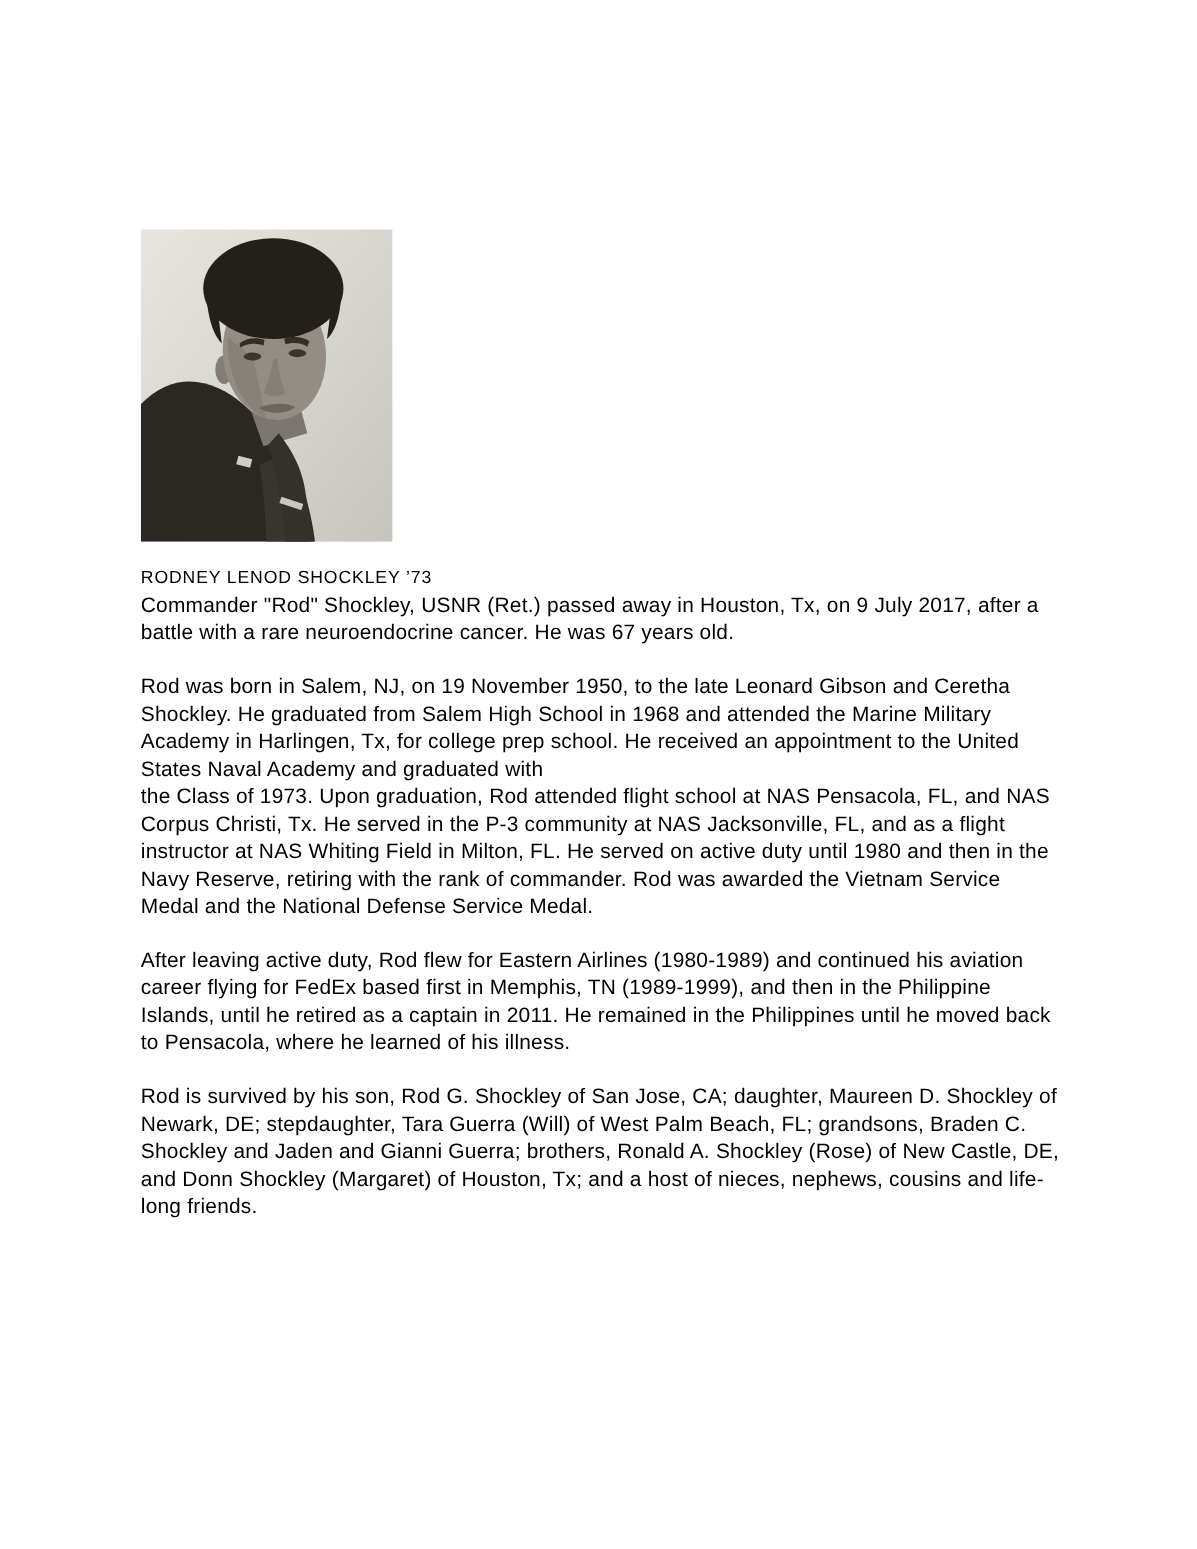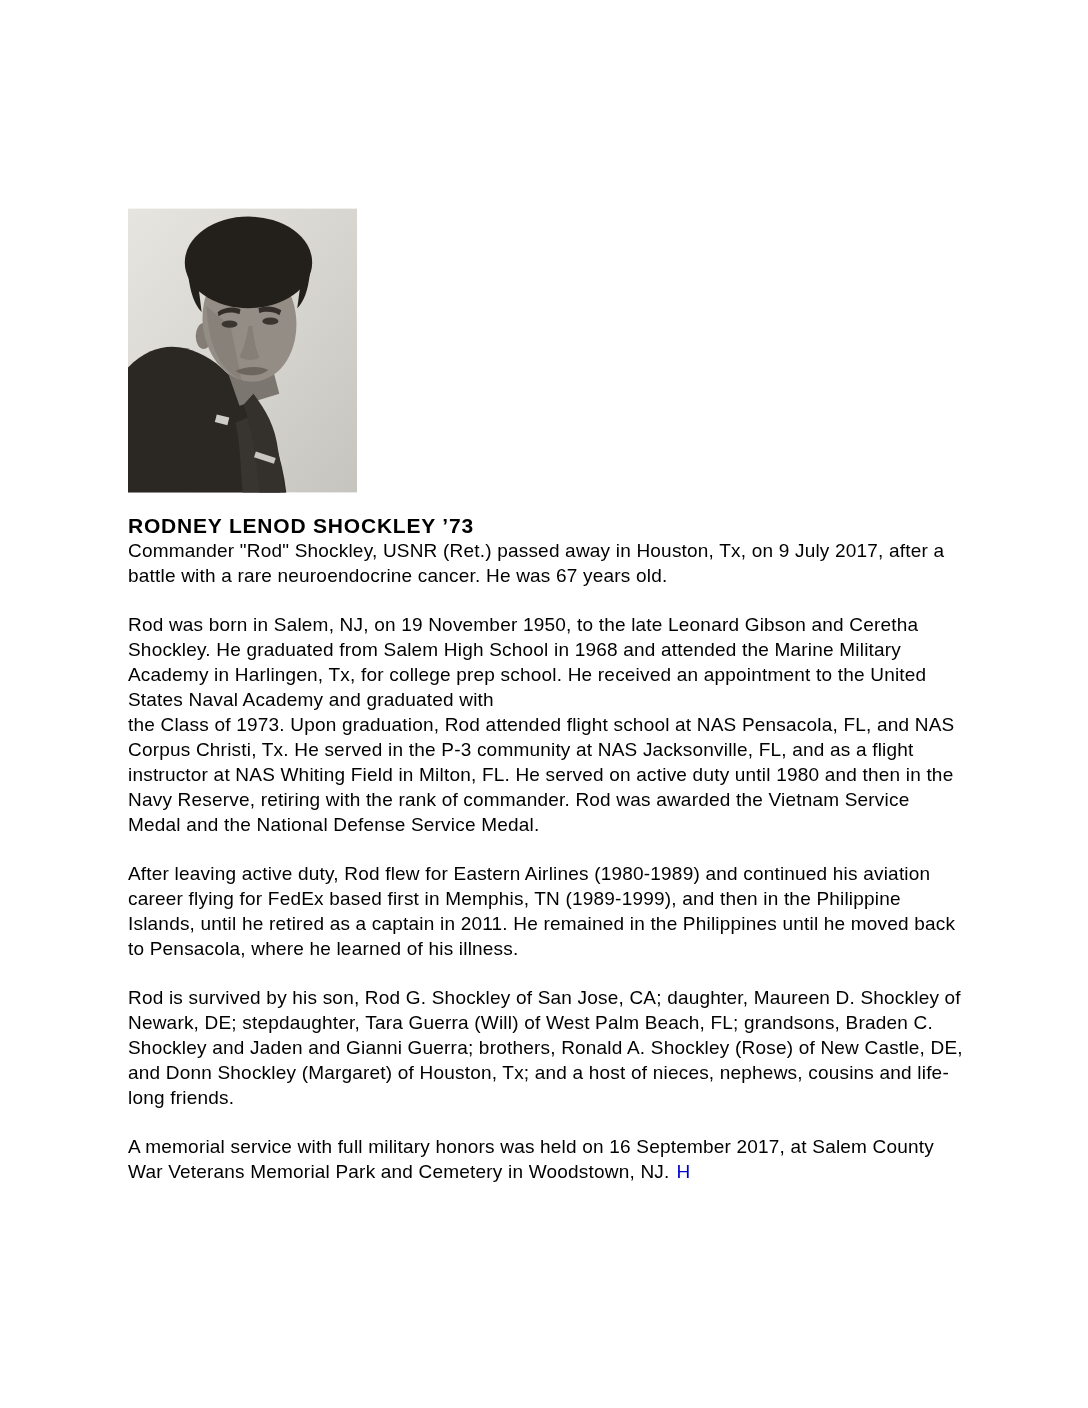--- a/index.html
+++ b/index.html
@@ -23,23 +23,23 @@
   }
   .photo {
     width: 229px;
     height: 285px;
     margin: 0 0 20px 0;
     display: block;
     overflow: hidden;
   }
   .photo svg { display: block; }
   .heading {
-    font-size: 21px;
+    font-size: 16px;
     line-height: 25px;
-    font-weight: bold;
+    font-weight: normal;
     letter-spacing: 0.8px;
     margin: 0;
   }
   .para {
     font-size: 19px;
     line-height: 25px;
     letter-spacing: 0.2px;
     margin: 24px 0 0 0;
     white-space: pre-line;
   }
@@ -106,15 +106,14 @@
 
   <p class="para">Commander "Rod" Shockley, USNR (Ret.) passed away in Houston, Tx, on 9 July 2017, after a battle with a rare neuroendocrine cancer. He was 67 years old.</p>
 
   <p class="para">Rod was born in Salem, NJ, on 19 November 1950, to the late Leonard Gibson and Ceretha Shockley. He graduated from Salem High School in 1968 and attended the Marine Military Academy in Harlingen, Tx, for college prep school. He received an appointment to the United States Naval Academy and graduated with
 the Class of 1973. Upon graduation, Rod attended flight school at NAS Pensacola, FL, and NAS Corpus Christi, Tx. He served in the P-3 community at NAS Jacksonville, FL, and as a flight instructor at NAS Whiting Field in Milton, FL. He served on active duty until 1980 and then in the Navy Reserve, retiring with the rank of commander. Rod was awarded the Vietnam Service Medal and the National Defense Service Medal.</p>
 
   <p class="para">After leaving active duty, Rod flew for Eastern Airlines (1980-1989) and continued his aviation career flying for FedEx based first in Memphis, TN (1989-1999), and then in the Philippine Islands, until he retired as a captain in 2011. He remained in the Philippines until he moved back to Pensacola, where he learned of his illness.</p>
 
   <p class="para">Rod is survived by his son, Rod G. Shockley of San Jose, CA; daughter, Maureen D. Shockley of Newark, DE; stepdaughter, Tara Guerra (Will) of West Palm Beach, FL; grandsons, Braden C. Shockley and Jaden and Gianni Guerra; brothers, Ronald A. Shockley (Rose) of New Castle, DE, and Donn Shockley (Margaret) of Houston, Tx; and a host of nieces, nephews, cousins and life-long friends.</p>
 
-  <p class="para"><span>A memorial service with full military honors was held on 16 September 2017, at Salem County War Veterans Memorial Park and Cemetery in Woodstown, NJ.</span><a class="h-link">H</a></p>
 
 </div>
 
 </body></html>

